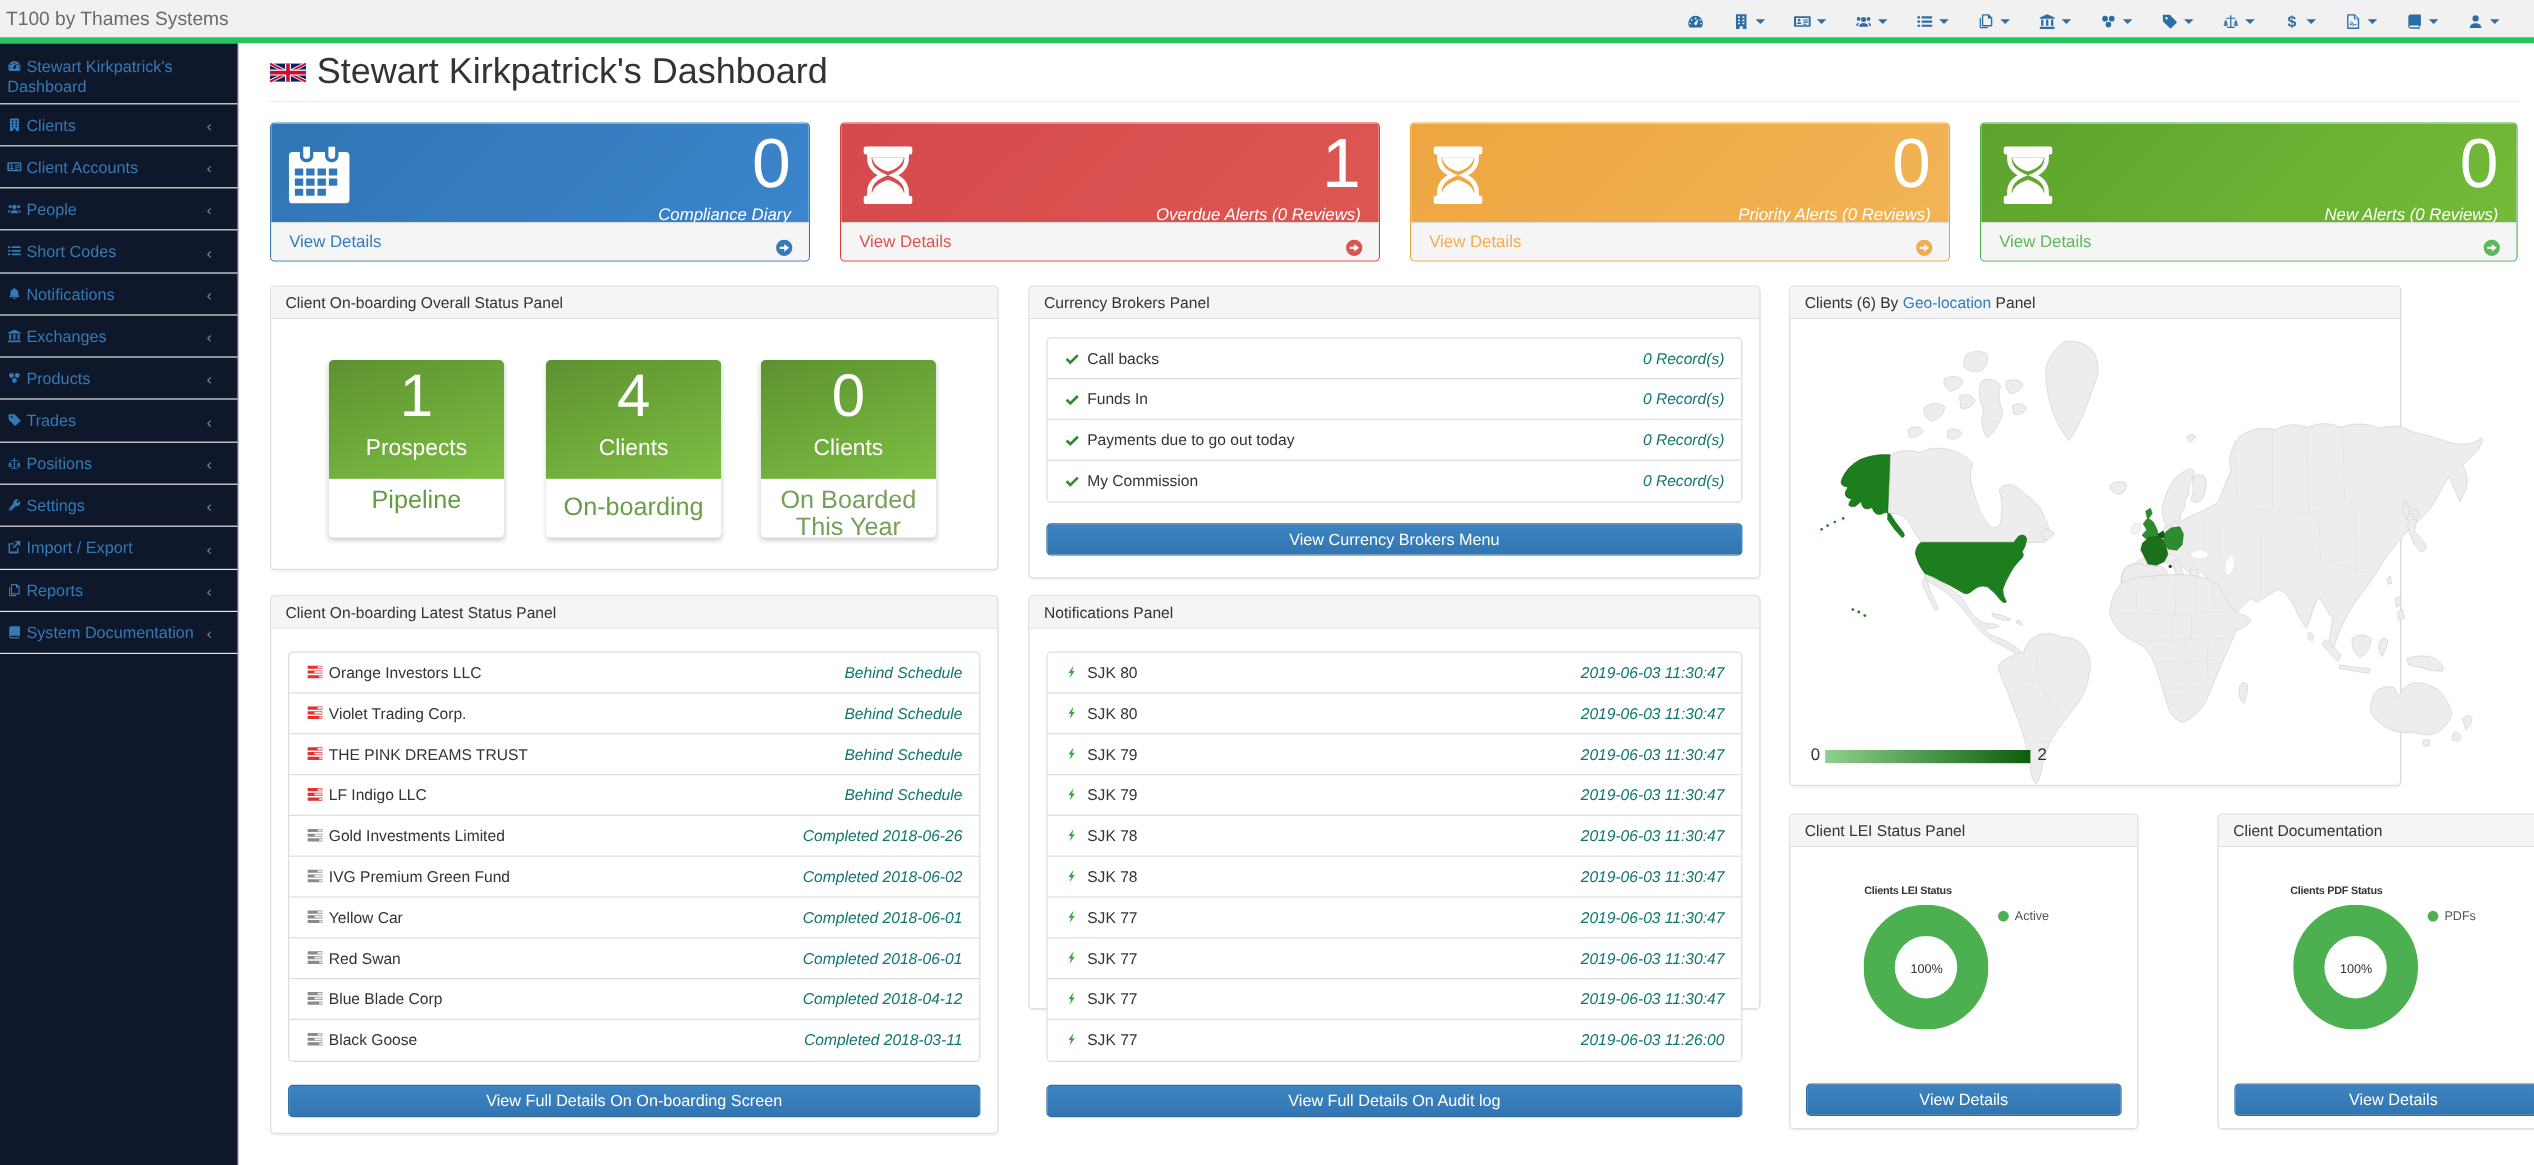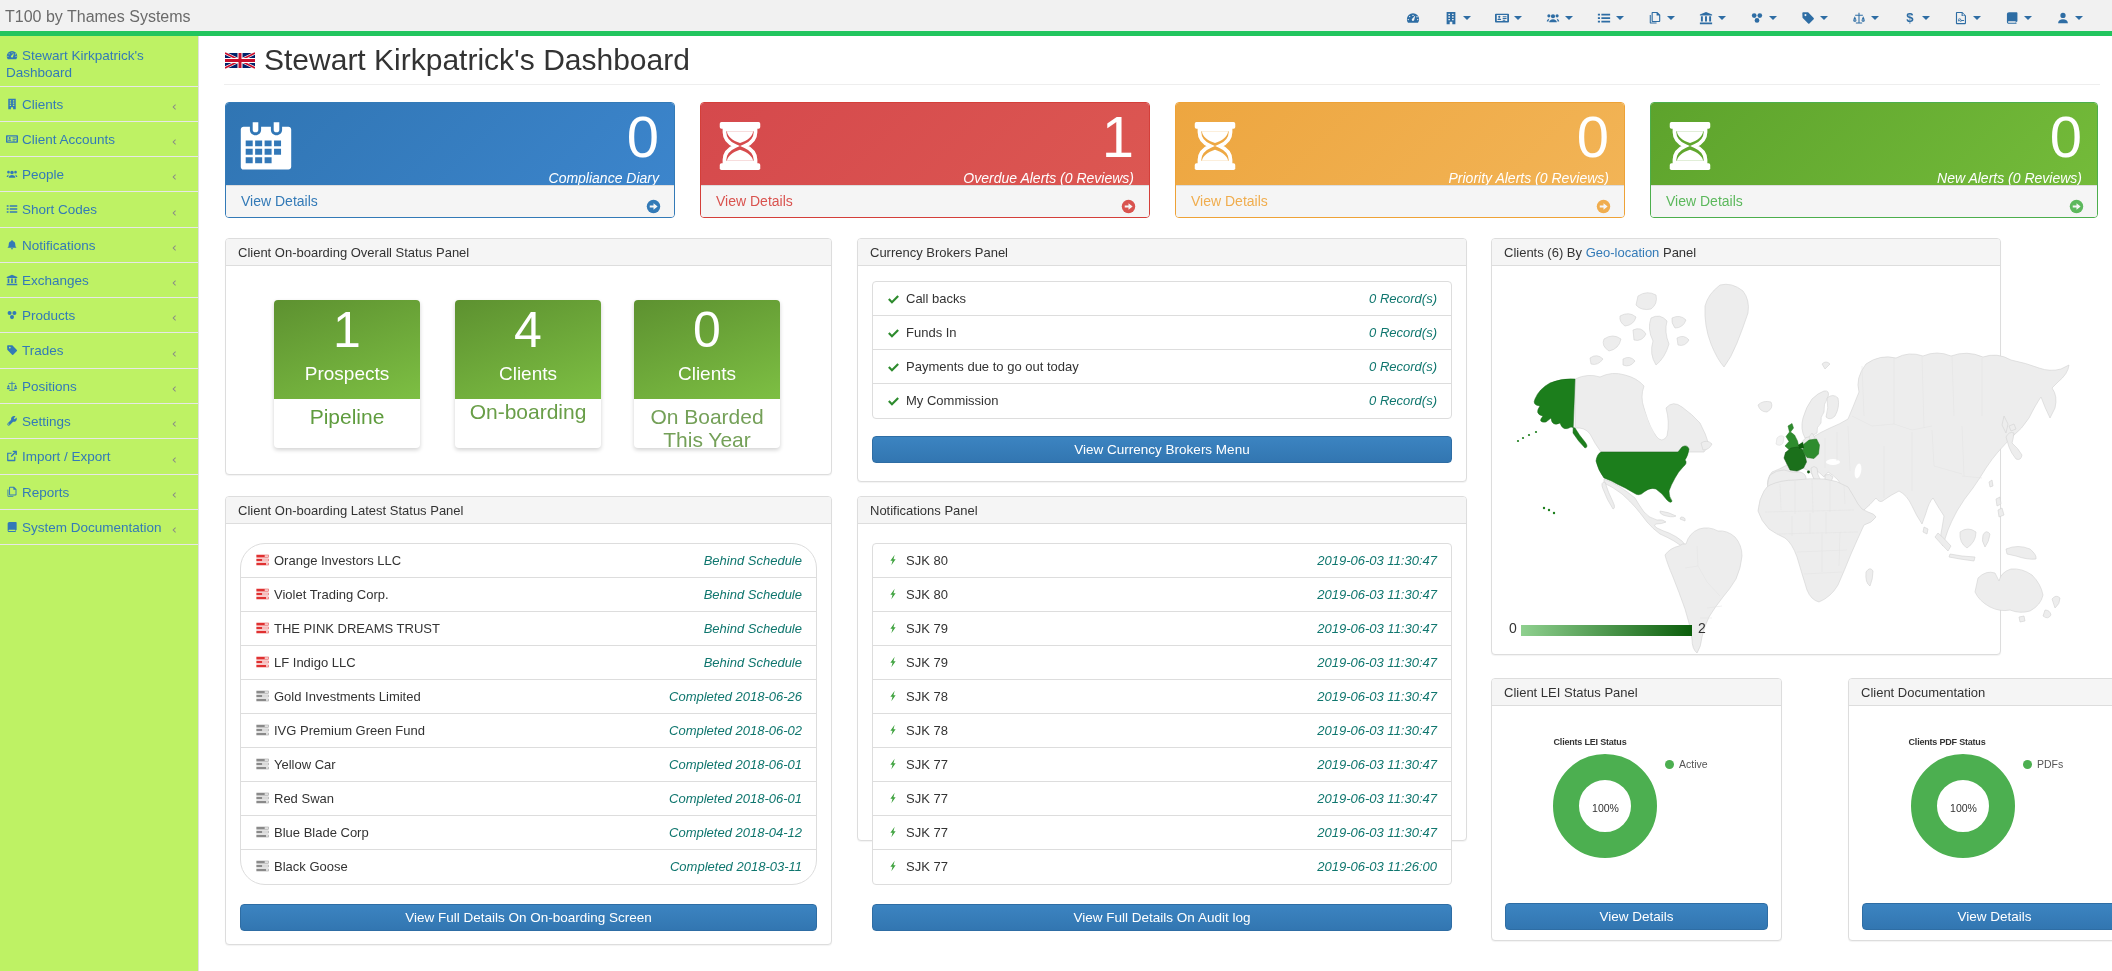--- a/index.html
+++ b/index.html
@@ -4,21 +4,21 @@
 * { margin:0; padding:0; box-sizing:border-box; }
 html,body { width:2112px; height:971px; background:#fff; font-family:"Liberation Sans", sans-serif; font-size:14px; color:#333; overflow:hidden; }
 .abs { position:absolute; }
 a { text-decoration:none; }
 #navbar { position:absolute; left:0; top:0; width:2112px; height:36px; background:#f1f1f1; border-bottom:5px solid #22c55e; z-index:10; }
 #brand { position:absolute; left:5px; top:8px; font-size:16px; color:#6a6a6a; }
 #navicons { position:absolute; right:17px; top:0; height:35px; display:flex; align-items:center; }
 .nicon { display:flex; align-items:center; padding:0 12px; height:35px; color:#2e6da4; }
 .nicon svg { display:block; }
 .caret { width:0; height:0; border-left:4px solid transparent; border-right:4px solid transparent; border-top:4px solid #2e6da4; margin-left:5px; }
-#sidebar { position:absolute; left:0; top:36px; width:199px; height:935px; background:#bef264; border-right:1px solid #e0e0e0; }
+#sidebar { position:absolute; left:0; top:36px; width:199px; height:935px; background:#0f172a; border-right:1px solid #e0e0e0; }
 .sitem { position:relative; display:block; padding:9px 8px 8px 6px; color:#337ab7; font-size:13.5px; border-bottom:1px solid #e7e7e7; line-height:17px; }
 .sitem .sic { display:inline-block; width:16px; color:#337ab7; }
 .sitem .chev { position:absolute; right:20px; top:50%; margin-top:-5px; color:#888; font-size:11px; }
 #sdash { padding:11px 8px 5px 6px; }
 #main { position:absolute; left:200px; top:36px; width:1912px; height:935px; background:#fff; }
 #pagehead { position:absolute; left:24px; top:0; width:1876px; height:49px; border-bottom:1px solid #eee; }
 #ukflag { position:absolute; left:225px; top:49px; width:30px; height:23px; }
 .scard { position:absolute; border-radius:4px; overflow:hidden; }
 .scard .top { position:relative; height:82px; color:#fff; }
 .scard .foot { position:relative; height:32px; background:#f5f5f5; border-top:1px solid #ddd; font-size:14px; line-height:31px; padding:0 15px; }
@@ -285,21 +285,21 @@
     <div style="font-size:50px;line-height:50px;padding-top:5px;">1</div>
     <div style="font-size:19px;margin-top:8px;">Prospects</div>
   </div>
   <div style="text-align:center;font-size:21px;color:#5f9c3e;padding-top:6px;line-height:23px;">Pipeline</div>
 </div>
   <div class="abs" style="left:229px;top:61px;width:146px;height:148px;border-radius:4px;box-shadow:0 2px 4px rgba(0,0,0,.18);overflow:hidden;background:#fff;">
   <div style="height:99px;background:linear-gradient(160deg,#5d9130,#7dbf43);color:#fff;text-align:center;">
     <div style="font-size:50px;line-height:50px;padding-top:5px;">4</div>
     <div style="font-size:19px;margin-top:8px;">Clients</div>
   </div>
-  <div style="text-align:center;font-size:21px;color:#699e48;padding-top:1px;line-height:23px;">On-boarding</div>
+  <div style="text-align:center;font-size:21px;color:#699e48;padding-top:12px;line-height:23px;">On-boarding</div>
 </div>
   <div class="abs" style="left:408px;top:61px;width:146px;height:148px;border-radius:4px;box-shadow:0 2px 4px rgba(0,0,0,.18);overflow:hidden;background:#fff;">
   <div style="height:99px;background:linear-gradient(160deg,#5d9130,#7dbf43);color:#fff;text-align:center;">
     <div style="font-size:50px;line-height:50px;padding-top:5px;">0</div>
     <div style="font-size:19px;margin-top:8px;">Clients</div>
   </div>
   <div style="text-align:center;font-size:21px;color:#74a058;padding-top:6px;line-height:23px;">On Boarded<br>This Year</div>
 </div>
 </div>
 <div class="panel" style="left:857px;top:238px;width:610px;height:244px;">
@@ -315,21 +315,21 @@
           <path d="M6.1 13.2L1.3 8.4l1.9-1.9 2.9 2.9 6.7-6.7 1.9 1.9z"></path>
         </svg>Payments due to go out today<span class="rt">0 Record(s)</span></div>
       <div class="lrow" style="height:34px;line-height:33px;font-size:13px;"><svg width="13" height="13" viewBox="0 0 16 16" fill="#2d8b2d" style="vertical-align:-3px;margin-right:6px">
           <path d="M6.1 13.2L1.3 8.4l1.9-1.9 2.9 2.9 6.7-6.7 1.9 1.9z"></path>
         </svg>My Commission<span class="rt">0 Record(s)</span></div>
     </div>
   <div class="bluebtn" style="top:197px;">View Currency Brokers Menu</div>
 </div>
 <div class="panel" style="left:225px;top:496px;width:607px;height:449px;">
   <div class="phead">Client On-boarding Latest Status Panel</div>
-  <div class="listbox" style="top:46px;border-radius:25px;">
+  <div class="listbox" style="top:46px;">
       <div class="lrow"><svg width="15" height="14" viewBox="0 0 16 16" style="vertical-align:-2px;margin-right:4px">
           <g fill="#e03131">
             <path d="M1 2h14v3H1zM1 6.5h14v3H1zM1 11h14v3H1z"></path>
           </g>
           <g fill="#fff" opacity=".85">
             <rect x="10.5" y="2.6" width="4" height="1.8"></rect>
             <rect x="7.5" y="7.1" width="7" height="1.8"></rect>
             <rect x="12" y="11.6" width="2.5" height="1.8"></rect>
           </g>
         </svg>Orange Investors LLC<span class="rt">Behind Schedule</span></div>

